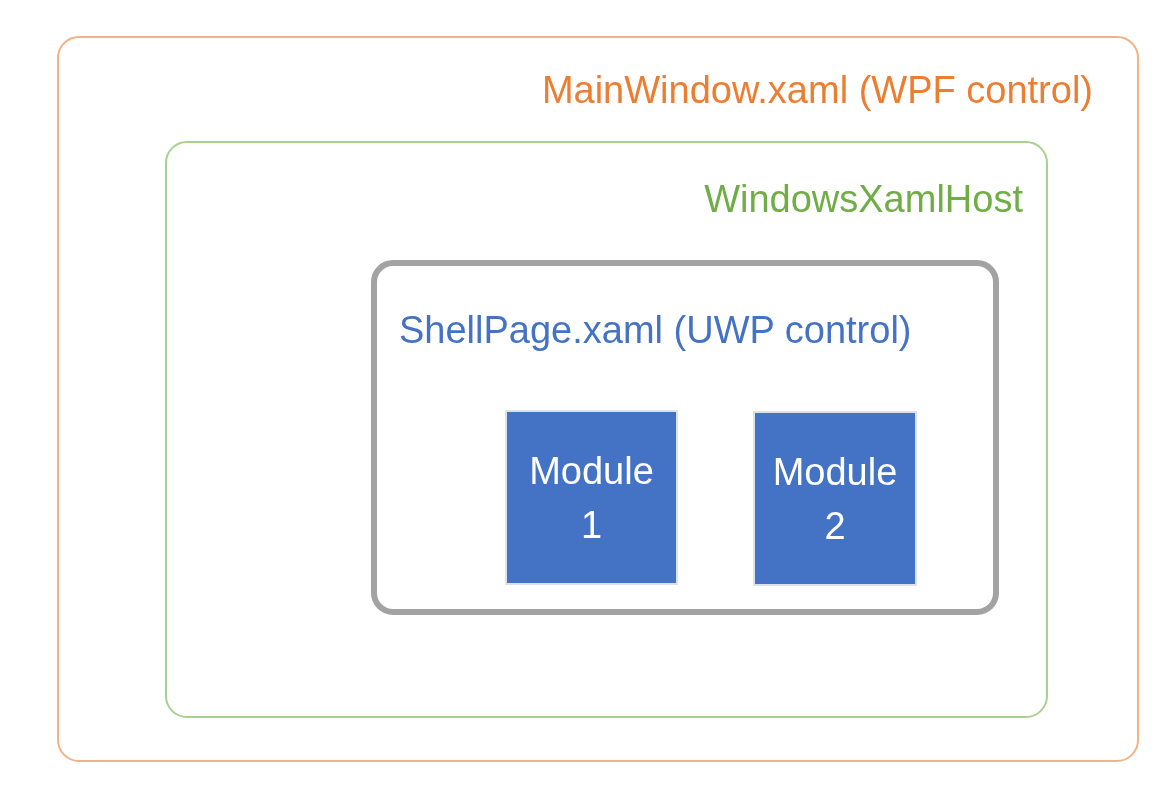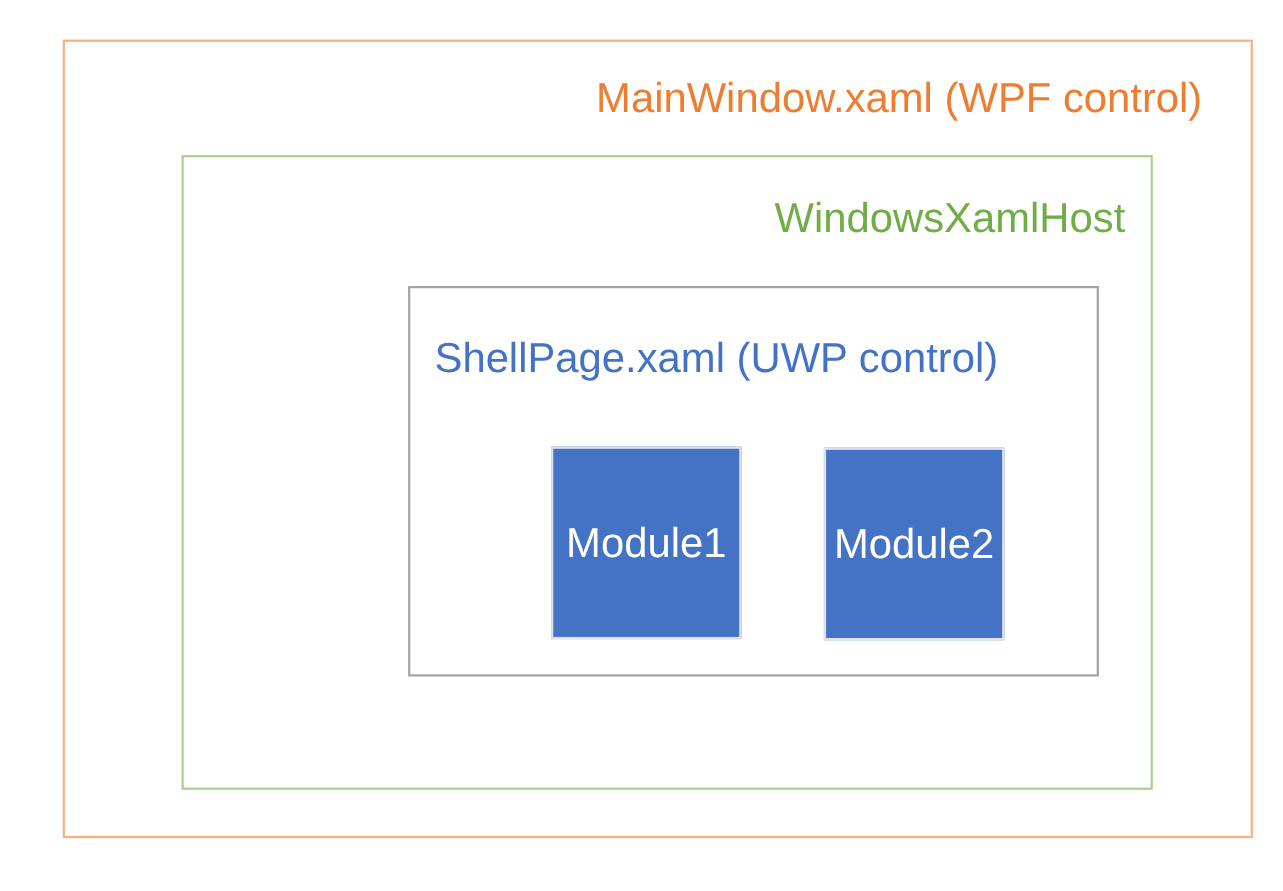--- a/index.html
+++ b/index.html
@@ -12,35 +12,36 @@
     position: relative;
     width: 1166px;
     height: 810px;
     background: #ffffff;
     overflow: hidden;
   }
   .box {
     position: absolute;
     box-sizing: border-box;
     background: transparent;
+    border-radius: 22px;
   }
   .box.outer {
     left: 57px; top: 36px;
     width: 1082px; height: 726px;
     border: 2px solid #F4B183;
   }
   .box.host {
     left: 106px; top: 103px;
     width: 883px; height: 577px;
     border: 2px solid #A9D18E;
   }
   .box.shell {
     left: 204px; top: 117px;
     width: 628px; height: 355px;
-    border: 2px solid #a3a3a3;
+    border: 6px solid #a3a3a3;
   }
   .label {
     position: absolute;
     font-size: 38px;
     line-height: 48px;
     white-space: nowrap;
   }
   .outer-label {
     right: 44px; top: 28px;
     color: #ED7D31;
@@ -54,21 +55,21 @@
     left: 22px; top: 40px;
     color: #4472C4;
   }
   .module {
     position: absolute;
     box-sizing: border-box;
     background: #4472C4;
     border: 2px solid #DDE1E8;
     color: #ffffff;
     display: flex;
-    flex-direction: row;
+    flex-direction: column;
     align-items: center;
     justify-content: center;
     text-align: center;
     font-size: 38px;
     line-height: 54px;
   }
   .module-1 {
     left: 128px; top: 144px;
     width: 173px; height: 175px;
   }

